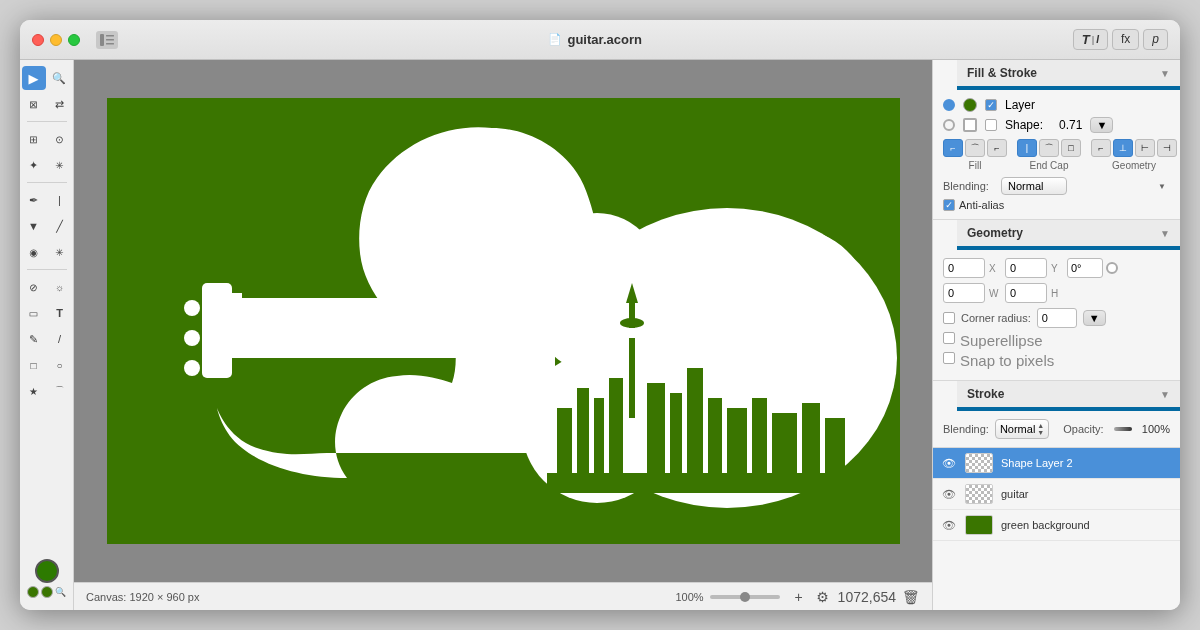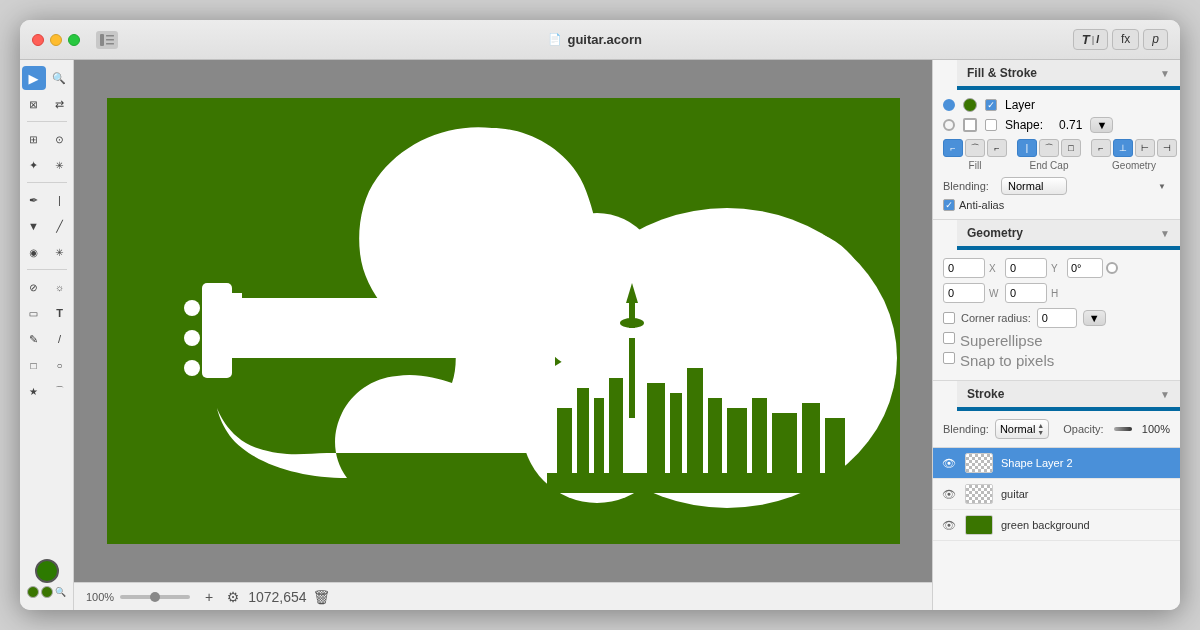--- a/index.html
+++ b/index.html
@@ -720,20 +720,21 @@
               <rect x="695" y="305" width="18" height="75"></rect>
               <rect x="718" y="320" width="20" height="60"></rect>
 
               <rect x="440" y="375" width="330" height="20"></rect>
             </g>
           </svg>
         </div>
       </div>
 
       <div class="canvas-footer">
+        <span class="footer-left">Canvas: 1920 × 960 px</span>
         <div class="footer-zoom">
           <span>100%</span>
           <div class="zoom-slider">
             <div class="zoom-thumb"></div>
           </div>
         </div>
         <div class="footer-right">
           <span class="footer-btn">+</span>
           <span class="footer-btn">⚙</span>
           <span style="font-size:14px;color:#555;">1072,654</span>

